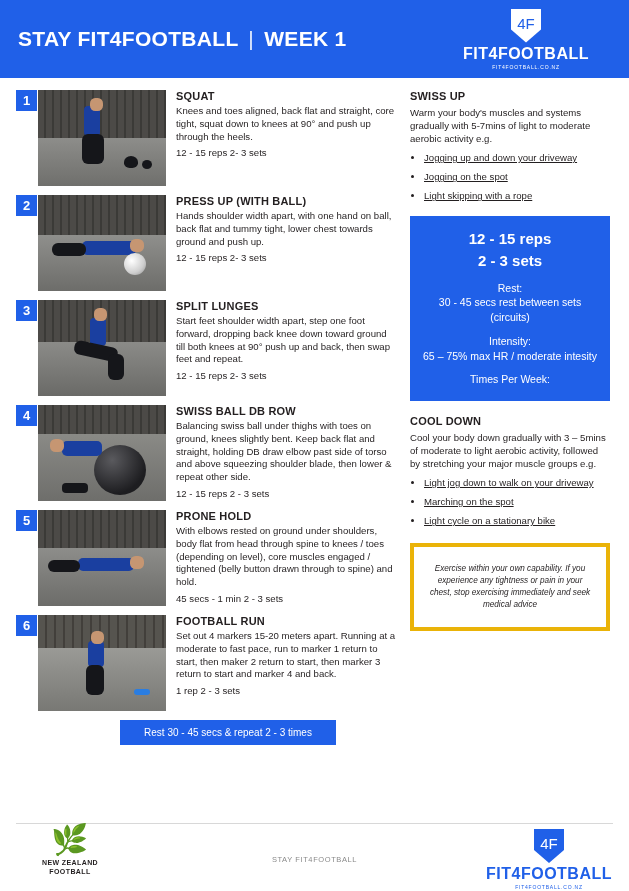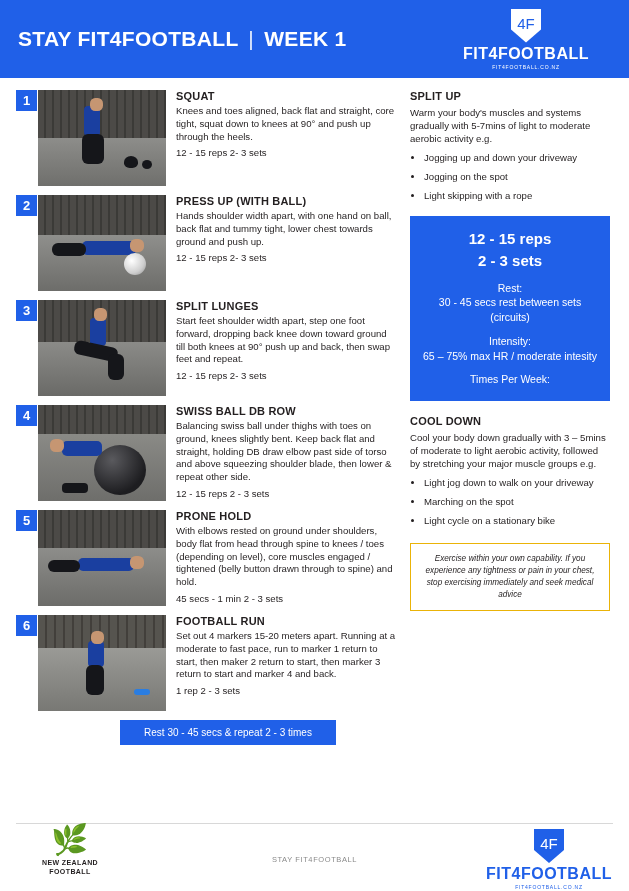--- a/index.html
+++ b/index.html
@@ -173,20 +173,21 @@
     margin: 0 0 4px 0;
   }
   .rc-para {
     font-size: 9.6px;
     line-height: 1.36;
     margin: 0 0 6px 0;
   }
   .rc-list {
     margin: 0 0 0 0;
     padding-left: 14px;
+    text-decoration: underline;
   }
   .rc-list li {
     font-size: 9.6px;
     line-height: 1.36;
     margin-bottom: 6px;
   }
 
   .blue-box {
     background: #2060e8;
     color: #ffffff;
@@ -201,22 +202,22 @@
     line-height: 1.45;
   }
   .bb-group {
     margin-top: 9px;
     font-size: 10.5px;
     font-weight: normal;
     line-height: 1.4;
   }
 
   .notice-box {
-    border: 1px solid #eab308;
-    padding: 9px 12px;
+    border: 4px solid #eab308;
+    padding: 16px 12px;
     margin-top: 16px;
     font-size: 8.2px;
     font-style: italic;
     line-height: 1.45;
     text-align: center;
     box-sizing: border-box;
   }
 
   
   .footer {
@@ -411,21 +412,21 @@
         <div class="ex-reps">1 rep   2 - 3 sets</div>
       </div>
     </div>
 
     <div class="rest-bar">Rest 30 - 45 secs &amp; repeat 2 - 3 times</div>
   </div>
 
   <div class="col-right">
 
     <div>
-      <div class="rc-title">SPLIT UP</div>
+      <div class="rc-title">SWISS UP</div>
       <p class="rc-para">Warm your body's muscles and systems gradually with 5-7mins of light to moderate aerobic activity e.g.</p>
       <ul class="rc-list">
         <li>Jogging up and down your driveway</li>
         <li>Jogging on the spot</li>
         <li>Light skipping with a rope</li>
       </ul>
     </div>
 
     <div class="blue-box">
       <div class="bb-big">12 - 15 reps</div>

